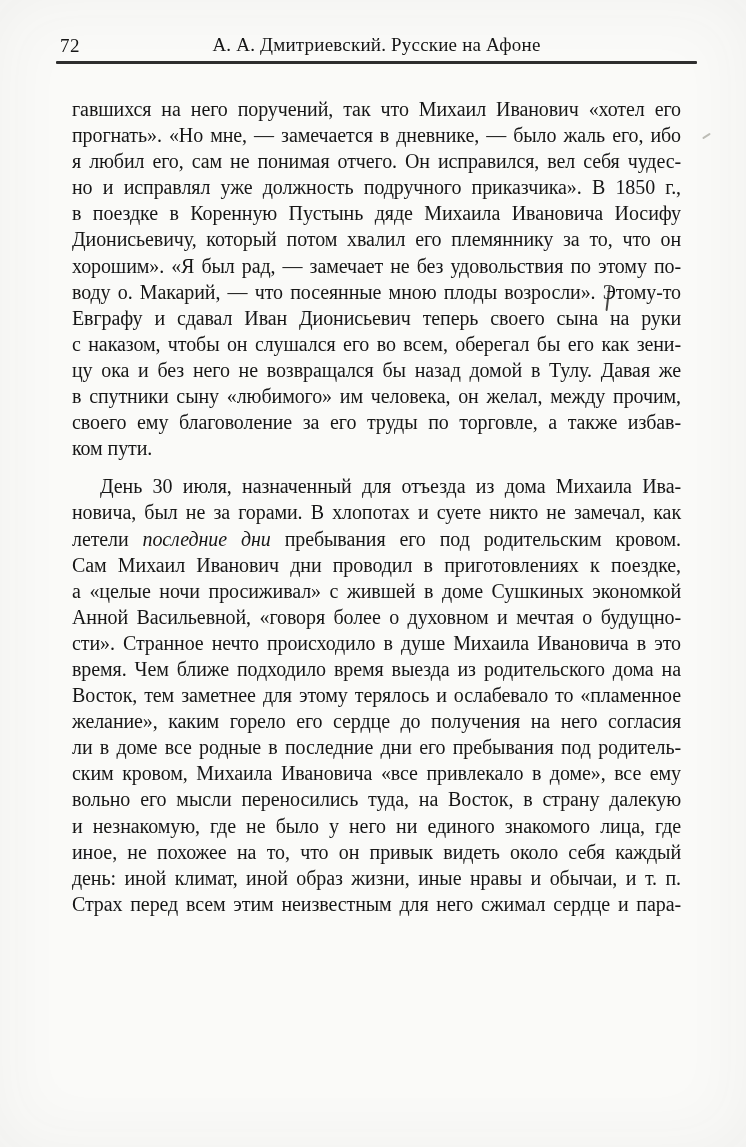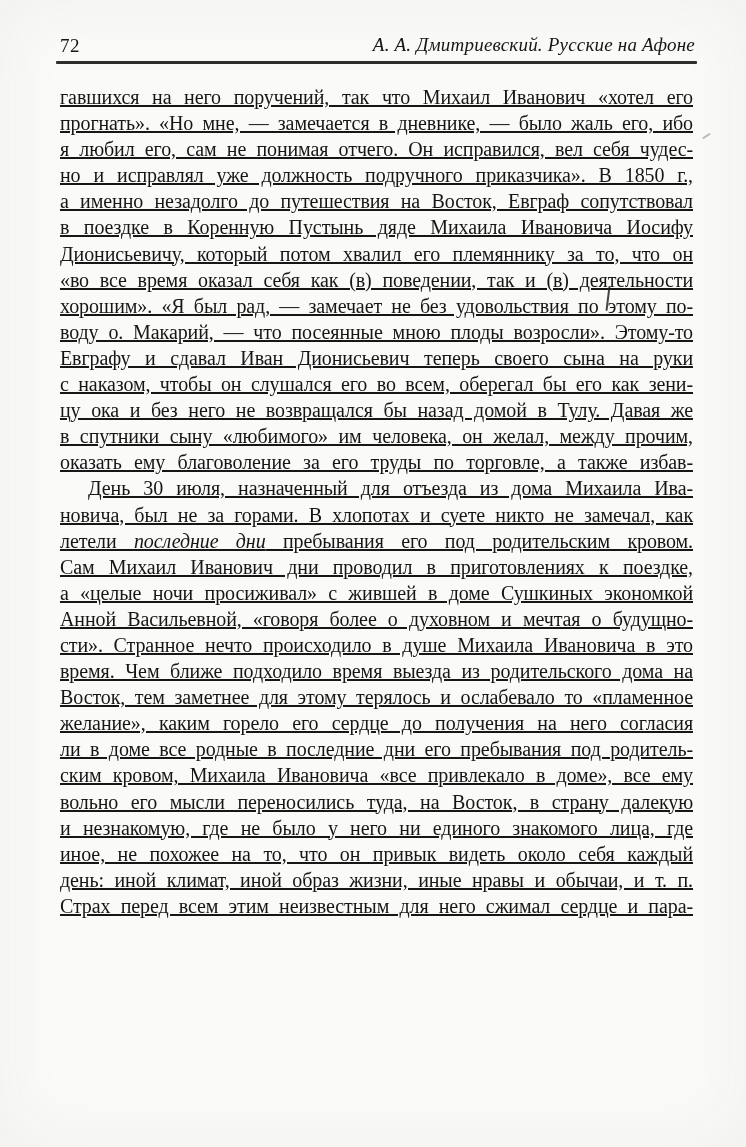--- a/index.html
+++ b/index.html
@@ -36,43 +36,42 @@
   }
   .page-number {
     position: absolute;
     left: 2px;
     top: 1px;
     font-style: normal;
     letter-spacing: 0.5px;
   }
   .running-title {
     display: block;
-    text-align: right;
-    font-style: italic;
+    text-align: center;
     letter-spacing: 0.2px;
   }
   .header-rule {
     position: absolute;
     top: 61px;
     left: 56px;
     right: 49px;
     height: 3px;
     background: var(--rule);
     border-radius: 1px;
   }
   .body-text {
     position: absolute;
     top: 84px;
     left: 60px;
     width: 633px;
     font-size: 20px;
     line-height: 26.1px;
     letter-spacing: -0.1px;
   }
-  .paragraph { margin: 0; text-decoration: underline; }
+  .paragraph { margin: 12px; }
   .line {
     text-align: justify;
     text-align-last: justify;
     min-height: 26.1px;
   }
   .line.indent { text-indent: 28px; }
   .line.last-left { text-align-last: left; }
   .line i { font-style: italic; }
   
   .artifact-tick {
@@ -107,31 +106,30 @@
   </header>
 
   <div class="header-rule"></div>
 
   <main class="body-text">
       <div class="paragraph">
         <div class="line">гавшихся на него поручений, так что Михаил Иванович «хотел его</div>
         <div class="line">прогнать». «Но мне, — замечается в дневнике, — было жаль его, ибо</div>
         <div class="line">я любил его, сам не понимая отчего. Он исправился, вел себя чудес-</div>
         <div class="line">но и исправлял уже должность подручного приказчика». В 1850 г.,</div>
-        <div class="line">а именно незадолго до путешествия на Восток, Евграф сопутствовал</div>
         <div class="line">в поездке в Коренную Пустынь дяде Михаила Ивановича Иосифу</div>
         <div class="line">Дионисьевичу, который потом хвалил его племяннику за то, что он</div>
-        <div class="line">«во все время оказал себя как (в) поведении, так и (в) деятельности</div>
         <div class="line">хорошим». «Я был рад, — замечает не без удовольствия по этому по-</div>
         <div class="line">воду о. Макарий, — что посеянные мною плоды возросли». Этому-то</div>
         <div class="line">Евграфу и сдавал Иван Дионисьевич теперь своего сына на руки</div>
         <div class="line">с наказом, чтобы он слушался его во всем, оберегал бы его как зени-</div>
         <div class="line">цу ока и без него не возвращался бы назад домой в Тулу. Давая же</div>
         <div class="line">в спутники сыну «любимого» им человека, он желал, между прочим,</div>
-        <div class="line">оказать ему благоволение за его труды по торговле, а также избав-</div>
+        <div class="line">своего ему благоволение за его труды по торговле, а также избав-</div>
+        <div class="line last-left">ком пути.</div>
       </div>
       <div class="paragraph">
         <div class="line indent">День 30 июля, назначенный для отъезда из дома Михаила Ива-</div>
         <div class="line">новича, был не за горами. В хлопотах и суете никто не замечал, как</div>
         <div class="line">летели <i>последние дни</i> пребывания его под родительским кровом.</div>
         <div class="line">Сам Михаил Иванович дни проводил в приготовлениях к поездке,</div>
         <div class="line">а «целые ночи просиживал» с жившей в доме Сушкиных экономкой</div>
         <div class="line">Анной Васильевной, «говоря более о духовном и мечтая о будущно-</div>
         <div class="line">сти». Странное нечто происходило в душе Михаила Ивановича в это</div>
         <div class="line">время. Чем ближе подходило время выезда из родительского дома на</div>

